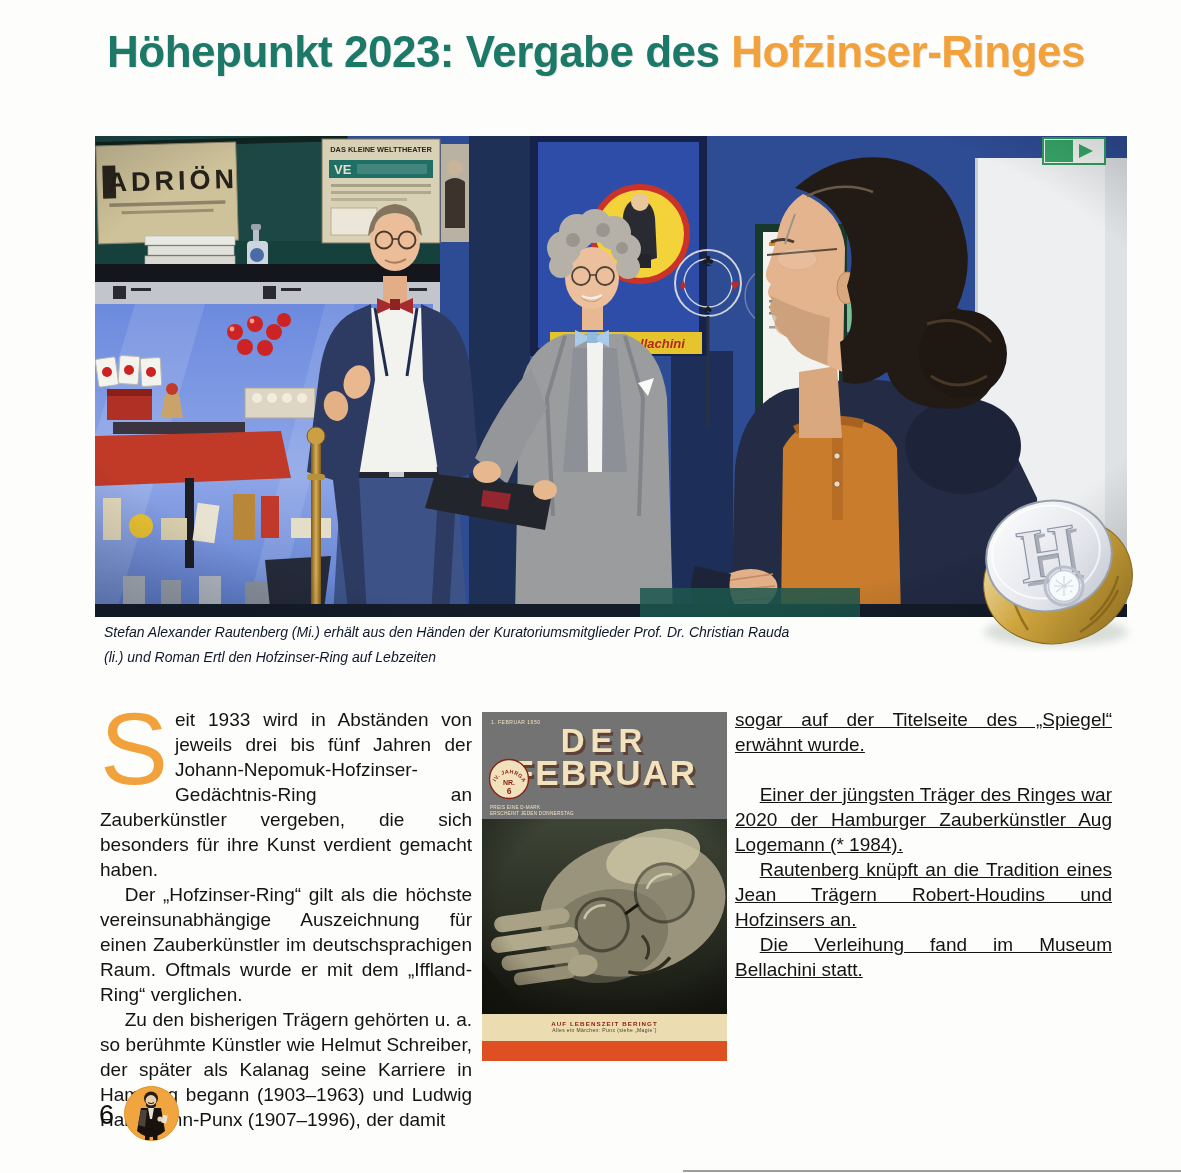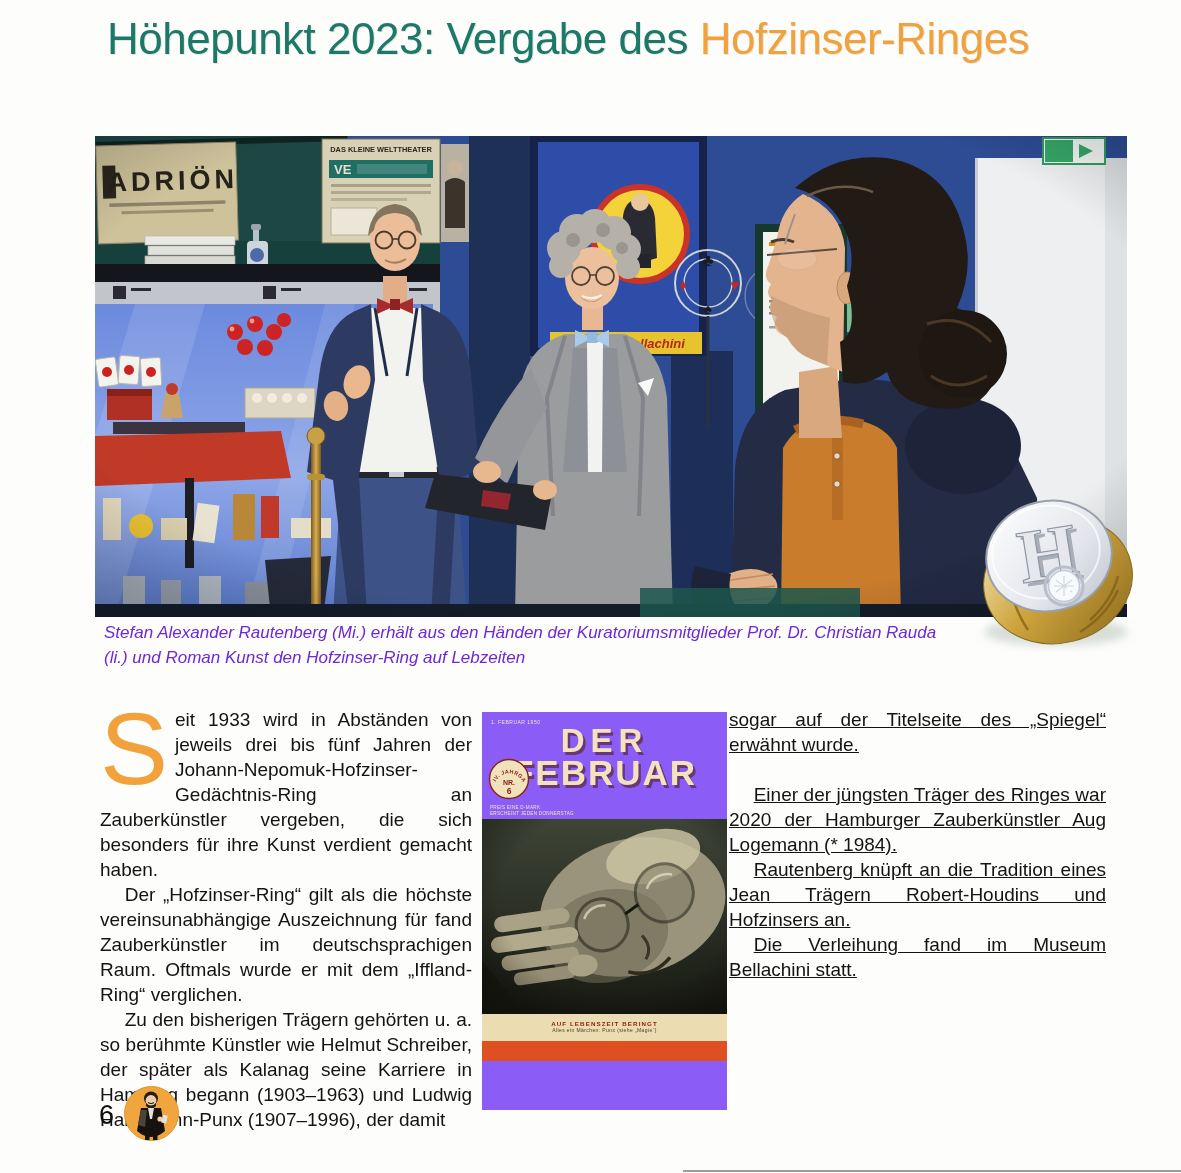--- a/index.html
+++ b/index.html
@@ -1,39 +1,39 @@
 <!DOCTYPE html>
 <html lang="de"><head>
 <meta charset="utf-8">
 <style>
   html,body{margin:0;padding:0;background:#ffffff;}
   .page{position:relative;width:1181px;height:1173px;background:#fdfdfc;overflow:hidden;
         font-family:"Liberation Sans",sans-serif;color:#131313;}
   
-  .title{position:absolute;left:107px;top:14px;font-size:44px;letter-spacing:-0.5px;
-         white-space:nowrap;font-weight:normal;color:#1c7968;text-shadow:1px 1px 0 rgba(120,120,120,.18);}
+  .title{position:absolute;left:107px;top:27px;font-size:44px;letter-spacing:-0.5px;
+         white-space:nowrap;font-weight:bold;color:#1c7968;text-shadow:1px 1px 0 rgba(120,120,120,.18);}
   .title .orange{color:#f1a23d;}
   
   .photo-wrap{position:absolute;left:95px;top:136px;width:1032px;height:481px;background:#2e4c94;}
   .photo-wrap svg{display:block;}
   .ring-wrap{position:absolute;left:972px;top:480px;width:166px;height:172px;z-index:6;}
   
   .caption{position:absolute;left:104px;top:620px;width:860px;font-style:italic;
-           font-size:17px;line-height:25px;color:#6d28d9;}
+           font-size:14px;line-height:25px;color:#0f172a;}
   
   .columns{position:absolute;left:100px;top:707px;width:1014px;display:flex;align-items:flex-start;}
   .col-text{font-size:19px;line-height:25px;text-align:justify;}
   .col-left{width:372px;}
   .col-right{width:377px;text-decoration:underline;}
   .col-text p{margin:0;}
   .col-text p.indent{text-indent:1.3em;}
   .col-text p.gap-top{margin-top:25px;}
   .dropcap{float:left;font-size:102px;line-height:78px;color:#f1a23d;margin:3px 7px 0 0;}
   
-  .cover{position:relative;width:245px;height:398px;margin:5px 2px 0 10px;background:#8b5cf6;flex:none;}
+  .cover{position:relative;width:245px;height:349px;margin:5px 8px 0 10px;background:#737373;flex:none;}
   .cover-date{position:absolute;left:9px;top:7px;font-size:5px;color:#f2e4c2;letter-spacing:.5px;}
   .cover-title{position:absolute;left:0;right:0;top:13px;text-align:center;color:#f2e3bd;font-weight:bold;}
   .cover-title .l1{font-size:33px;line-height:31px;letter-spacing:6px;text-shadow:2.5px 2.5px 0 rgba(72,26,10,.55);}
   .cover-title .l2{font-size:35px;line-height:33px;letter-spacing:2px;text-shadow:2.5px 2.5px 0 rgba(72,26,10,.55);}
   .cover-stamp{position:absolute;left:6px;top:46px;}
   .cover-price{position:absolute;left:8px;top:93px;font-size:4.6px;line-height:6.4px;color:#f2e4c2;letter-spacing:.3px;}
   .cover-photo{position:absolute;left:0;top:107px;width:245px;height:195px;}
   .cover-band{position:absolute;left:0;top:302px;width:245px;height:27px;background:#ecdcb2;text-align:center;}
   .band-l1{font-size:6.2px;color:#8a2316;font-weight:bold;letter-spacing:1.1px;padding-top:6px;}
   .band-l2{font-size:5px;color:#4a3a2a;letter-spacing:.4px;}
@@ -364,27 +364,27 @@
       <text x="76" y="99" text-anchor="middle" font-family="'Liberation Serif',serif" font-size="76" font-weight="bold" fill="#e6e8ee" stroke="#9096a2" stroke-width="1.2" transform="rotate(-9 76 76)">H</text>
       <circle cx="92" cy="106" r="19" fill="none" stroke="#b9bfca" stroke-width="3"></circle>
       <circle cx="92" cy="106" r="15.5" fill="#f7fafd" stroke="#c2c8d2" stroke-width="1.5"></circle>
       <path d="M84,100 L100,112 M84,112 L100,100 M92,96 L92,116 M82,106 L102,106" stroke="#d0d8e2" stroke-width="1.2"></path>
       <path d="M86,99 l3,3 M95,108 l3,3" stroke="#ffffff" stroke-width="2"></path>
     </svg>
   </div>
 
   <div class="caption">
     <div>Stefan Alexander Rautenberg (Mi.) erhält aus den Händen der Kuratoriumsmitglieder Prof. Dr. Christian Rauda</div>
-    <div>(li.) und Roman Kunst den Hofzinser-Ring auf Lebzeiten</div>
+    <div>(li.) und Roman Ertl den Hofzinser-Ring auf Lebzeiten</div>
   </div>
 
   <div class="columns">
     <div class="col-text col-left">
       <p><span class="dropcap">S</span><span>eit 1933 wird in Abständen von jeweils drei bis fünf Jahren der Johann-Nepomuk-Hofzinser-Gedächtnis-Ring an Zauberkünstler vergeben, die sich besonders für ihre Kunst verdient gemacht haben.</span></p>
-      <p class="indent">Der „Hofzinser-Ring“ gilt als die höchste vereinsunabhängige Auszeichnung für fand Zauberkünstler im deutschsprachigen Raum. Oftmals wurde er mit dem „Iffland-Ring“ verglichen.</p>
+      <p class="indent">Der „Hofzinser-Ring“ gilt als die höchste vereinsunabhängige Auszeichnung für einen Zauberkünstler im deutschsprachigen Raum. Oftmals wurde er mit dem „Iffland-Ring“ verglichen.</p>
       <p class="indent">Zu den bisherigen Trägern gehörten u. a. so berühmte Künstler wie Helmut Schreiber, der später als Kalanag seine Karriere in Hamburg begann (1903–1963) und Ludwig Hanemann-Punx (1907–1996), der damit</p>
     </div>
 
     <div class="cover">
       <div class="cover-date">1. FEBRUAR 1950</div>
       <div class="cover-title">
         <div class="l1">DER</div>
         <div class="l2">FEBRUAR</div>
       </div>
       <div class="cover-stamp">

